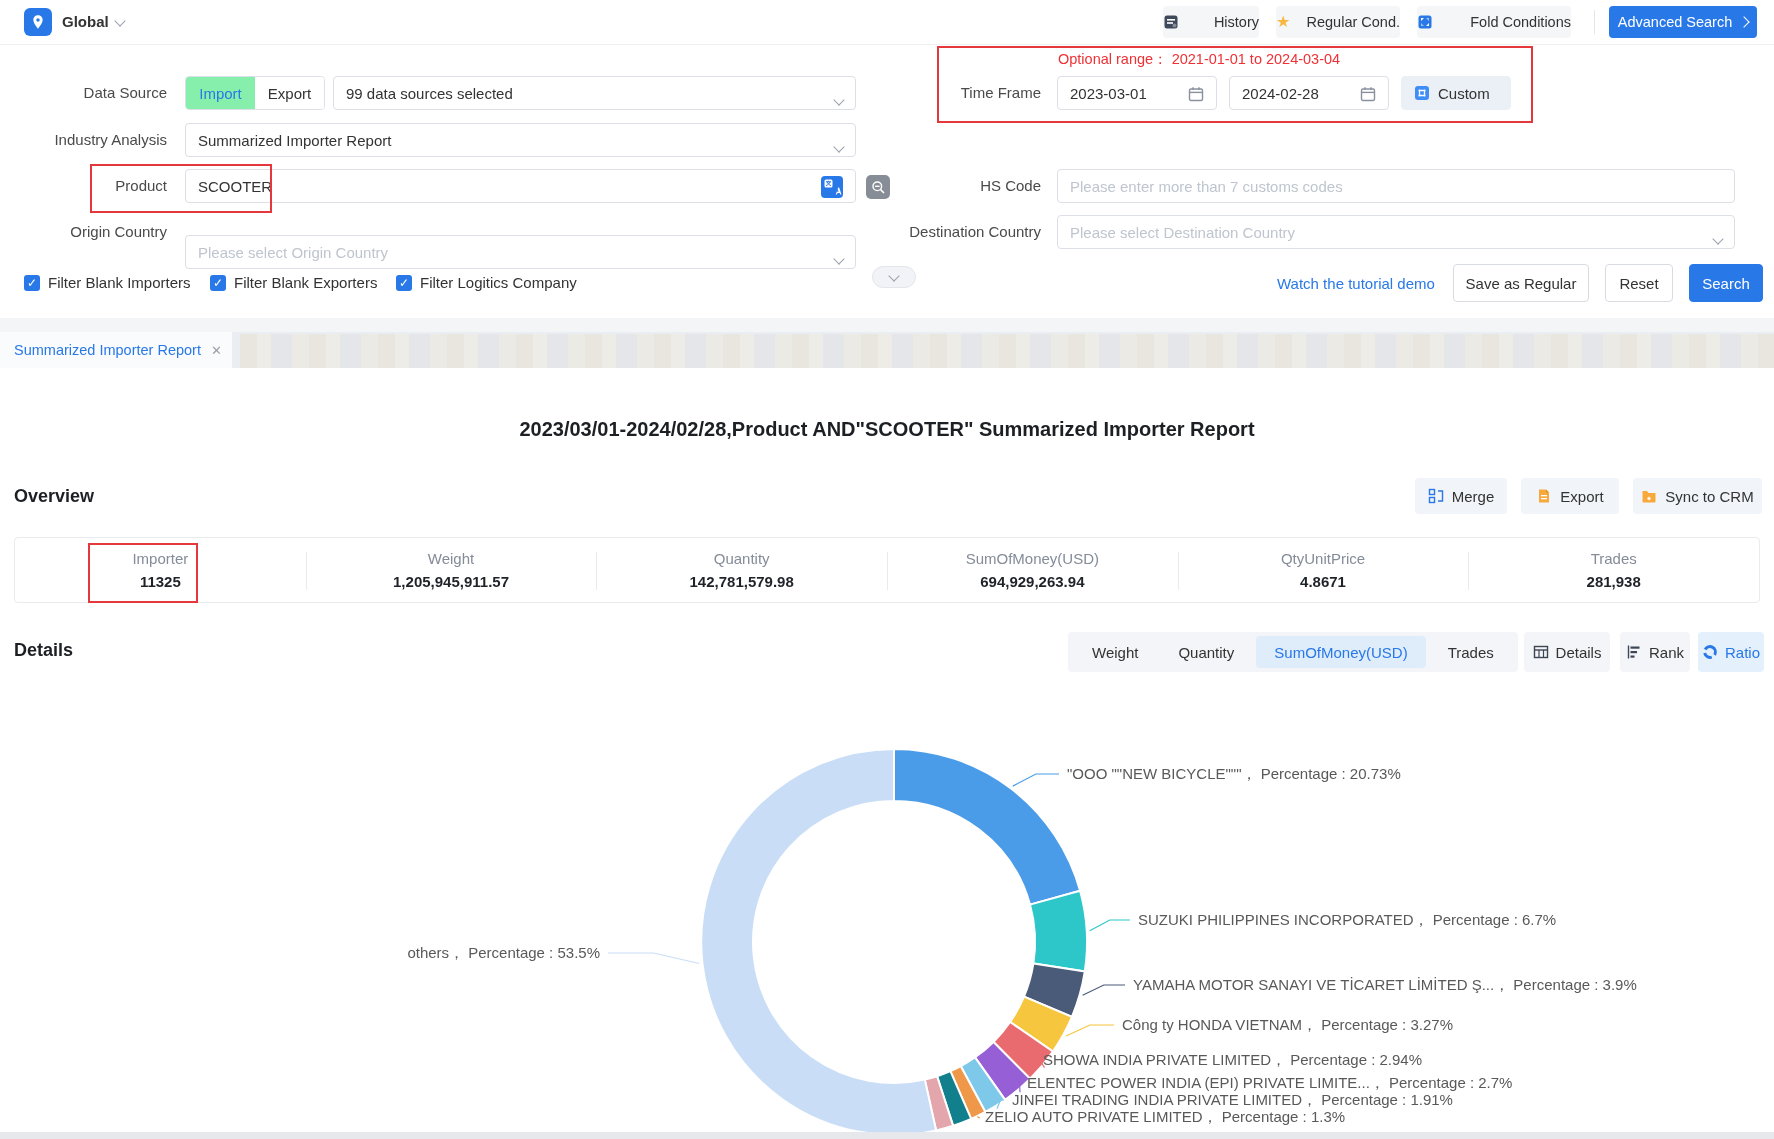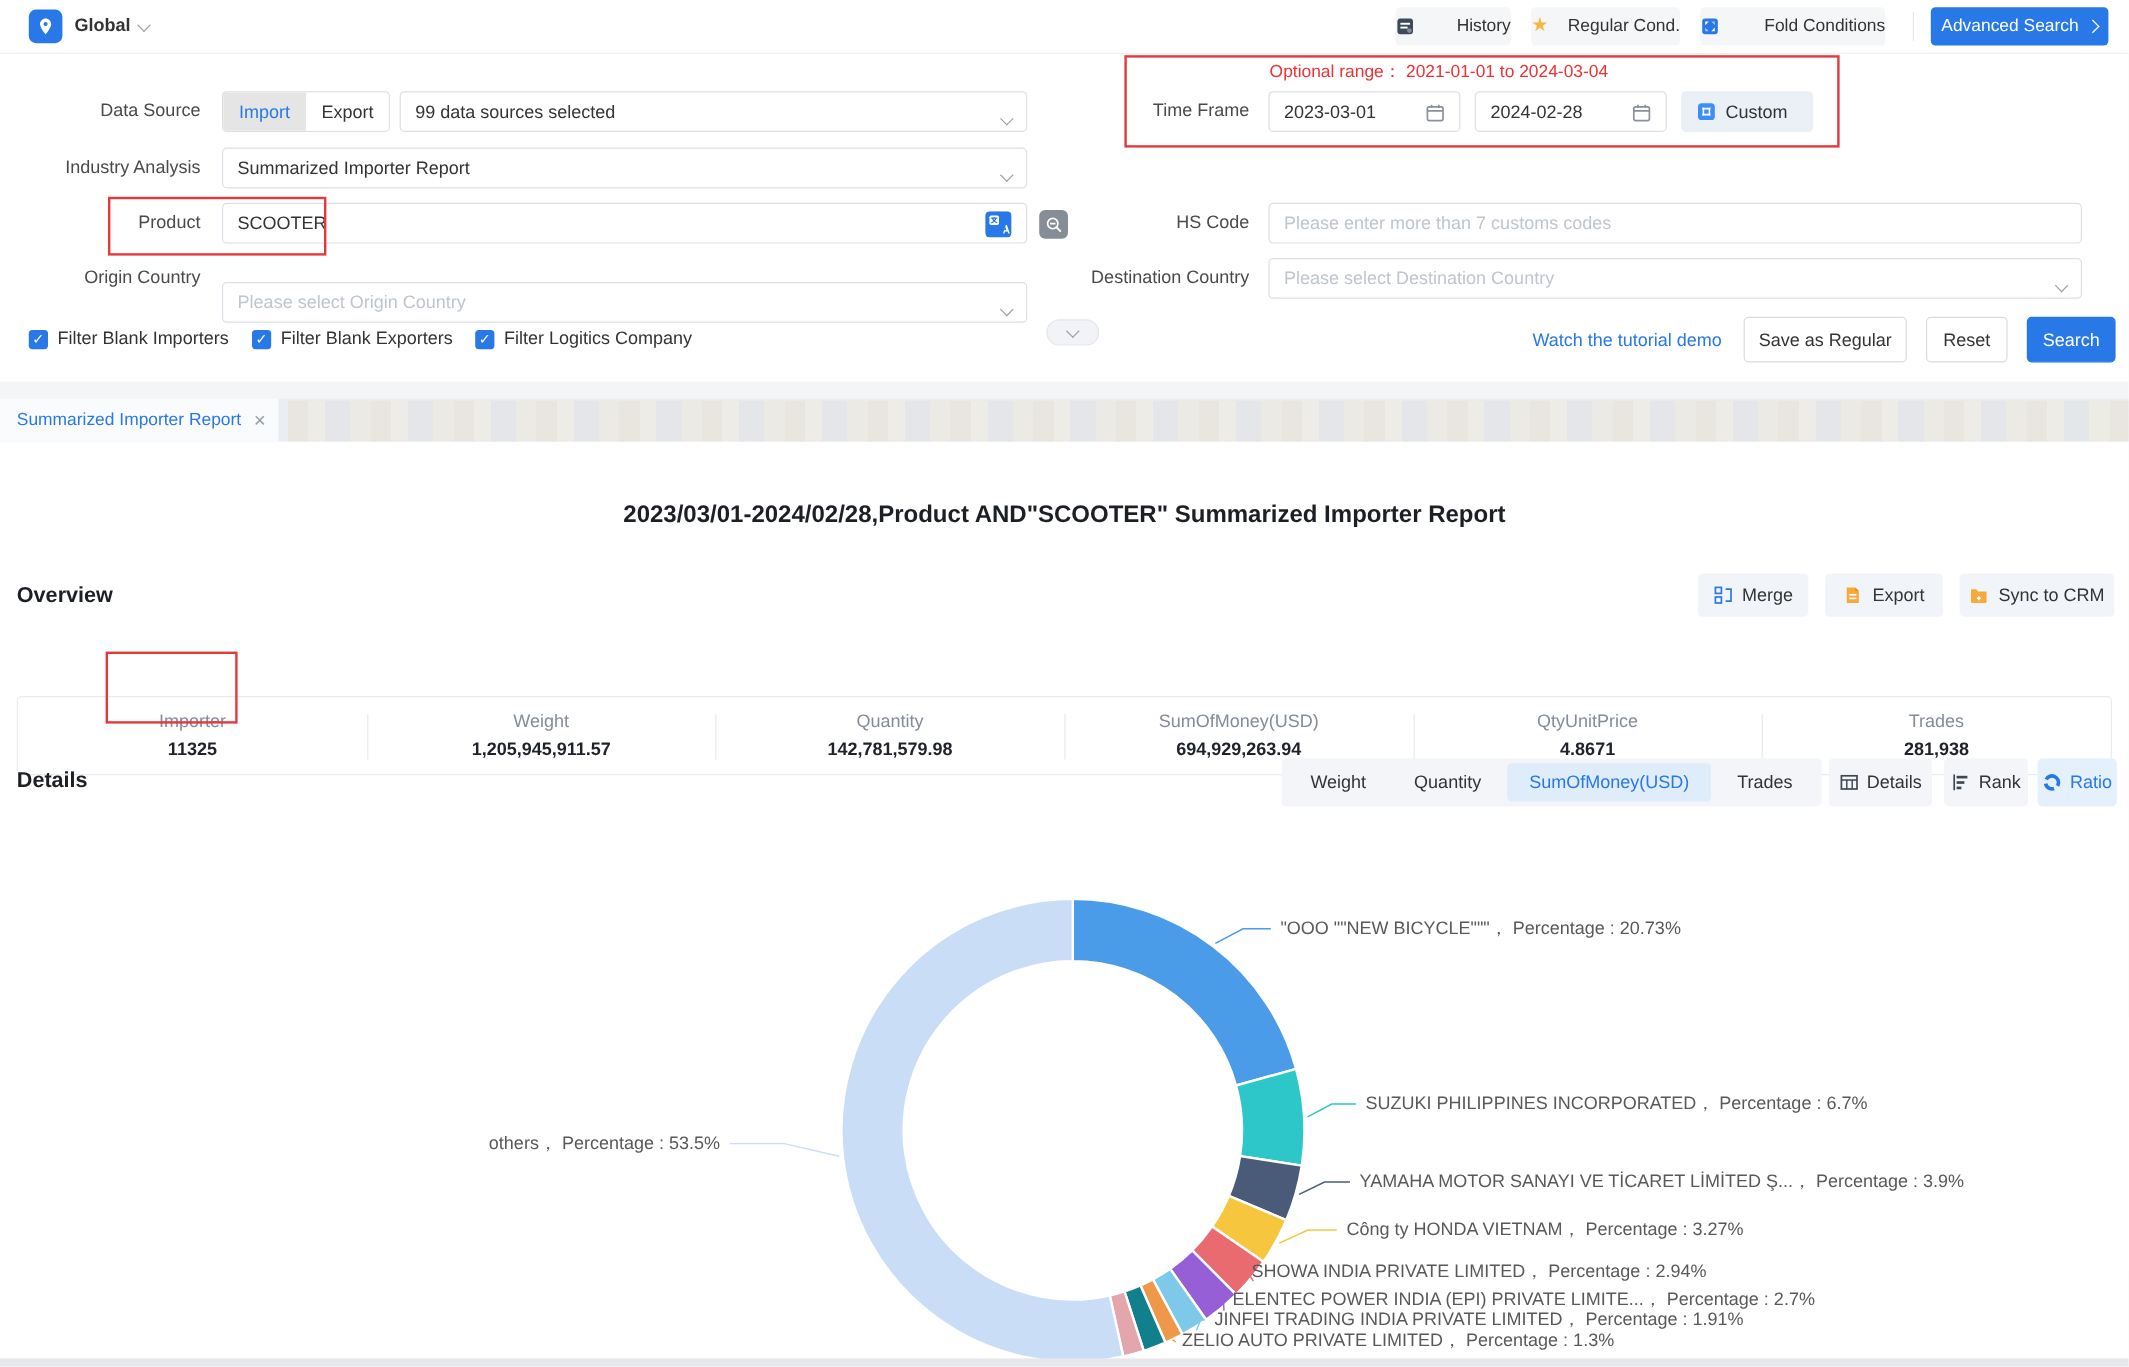--- a/index.html
+++ b/index.html
@@ -16,21 +16,21 @@
   .adv-btn{position:absolute;top:6px;height:32px;border-radius:4px;background:#2878E8;color:#fff;display:flex;align-items:center;justify-content:center;gap:8px;font-size:14.5px;cursor:pointer;}
   .vsep{position:absolute;top:10px;width:1px;height:24px;background:#E3E6EA;}
   
   .flabel{position:absolute;width:160px;text-align:right;font-size:15px;color:#4A4A4A;line-height:34px;}
   .field{position:absolute;height:34px;border:1px solid #DCDFE6;border-radius:4px;background:#fff;box-sizing:border-box;display:flex;align-items:center;padding:0 12px;}
   .field .ph{color:#BFC5CE;}
   .field .val{color:#333;}
   .field .chevslot{position:absolute;right:12px;top:13px;}
   .seg{position:absolute;height:34px;border:1px solid #DCDFE6;border-radius:4px;box-sizing:border-box;display:flex;overflow:hidden;}
   .seg .opt{width:70px;height:100%;display:flex;align-items:center;justify-content:center;font-size:15px;cursor:pointer;background:#fff;color:#333;}
-  .seg .opt.on{background:#e5e5e5;color:#2878E8;}
+  .seg .opt.on{background:#86efac;color:#2878E8;}
   .redbox{position:absolute;border:2px solid #E5383C;pointer-events:none;z-index:60;}
   .redtext{position:absolute;color:#EE3135;font-size:14.5px;white-space:nowrap;}
   .cb{position:absolute;width:16px;height:16px;background:#2878E8;border-radius:3px;color:#fff;font-size:12px;line-height:16px;text-align:center;cursor:pointer;}
   .cblabel{position:absolute;font-size:15px;color:#333;line-height:18px;}
   .linkblue{color:#2878E8;cursor:pointer;}
   .btn{position:absolute;height:38px;border:1px solid #D8DCE2;border-radius:4px;background:#fff;display:flex;align-items:center;justify-content:center;font-size:15px;color:#333;cursor:pointer;box-sizing:border-box;}
   .btn.primary{background:#2878E8;border-color:#2878E8;color:#fff;}
   .collapse-pill{position:absolute;width:44px;height:22px;border-radius:11px;background:#F1F3F6;border:1px solid #E3E6EB;display:flex;align-items:center;justify-content:center;cursor:pointer;box-sizing:border-box;}
   
   .band{position:absolute;left:0;top:318px;width:1774px;height:14px;background:#F3F5F7;}
@@ -38,21 +38,21 @@
   .tab-active{position:absolute;left:0;top:0;width:232px;height:36px;background:#FAFBFC;display:flex;align-items:center;gap:10px;padding:0 14px;box-sizing:border-box;cursor:pointer;}
   .tab-active .t{color:#2878E8;font-size:14.5px;white-space:nowrap;}
   .tab-noise{position:absolute;left:240px;top:2px;width:1534px;height:34px;opacity:.9;
     background:
       repeating-linear-gradient(90deg, #E9E5DE 0 17px, #EFECE6 17px 31px, #E4E6E9 31px 52px, #EDEAE3 52px 69px),
       repeating-linear-gradient(0deg, rgba(255,255,255,.25) 0 3px, rgba(180,178,170,.18) 3px 7px);}
   
   .report-title{position:absolute;left:0;top:418px;width:1774px;text-align:center;font-size:20px;font-weight:bold;color:#1C1F24;}
   .h2{position:absolute;font-size:18px;font-weight:bold;color:#1C1F24;}
   .graybtn{position:absolute;top:478px;height:36px;border-radius:4px;background:#F1F4F8;display:flex;align-items:center;justify-content:center;gap:8px;font-size:15px;color:#333;cursor:pointer;}
-  .stats{position:absolute;left:14px;top:537px;width:1746px;height:66px;border:1px solid #E9EBEF;border-radius:4px;display:flex;box-sizing:border-box;background:#fff;margin-top:43px;}
+  .stats{position:absolute;left:14px;top:537px;width:1746px;height:66px;border:1px solid #E9EBEF;border-radius:4px;display:flex;box-sizing:border-box;background:#fff;}
   .stat{flex:1;display:flex;flex-direction:column;align-items:center;justify-content:center;gap:6px;position:relative;}
   .stat + .stat::before{content:"";position:absolute;left:0;top:14px;width:1px;height:38px;background:#E8EAED;}
   .stat .sl{font-size:15px;color:#848C99;}
   .stat .sv{font-size:15px;font-weight:bold;color:#1F2329;}
   .mgroup{position:absolute;top:632px;height:40px;background:#F3F5F8;border-radius:4px;display:flex;align-items:center;padding:0 6px;gap:4px;box-sizing:border-box;}
   .mtab{padding:0 18px;height:32px;display:flex;align-items:center;border-radius:4px;font-size:15px;color:#333;cursor:pointer;white-space:nowrap;}
   .mtab.on{background:#DFEDFB;color:#2878E8;}
   .viewbtn{position:absolute;top:632px;height:40px;border-radius:4px;background:#F3F5F8;display:flex;align-items:center;justify-content:center;gap:7px;font-size:15px;color:#333;cursor:pointer;}
   .viewbtn.on{background:#E4F0FC;color:#2878E8;}
   

